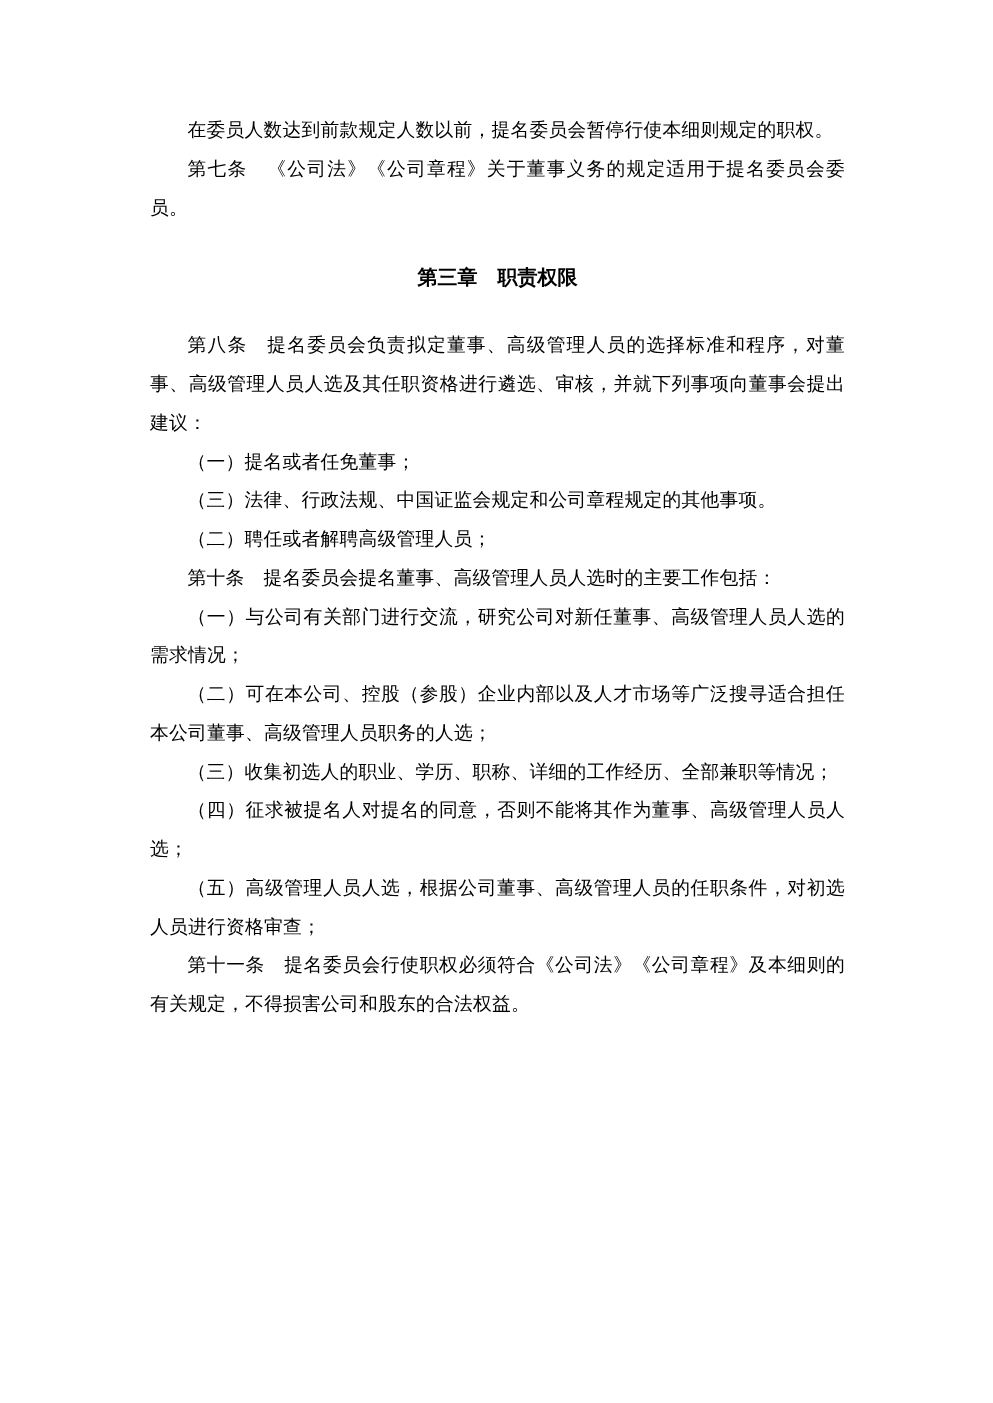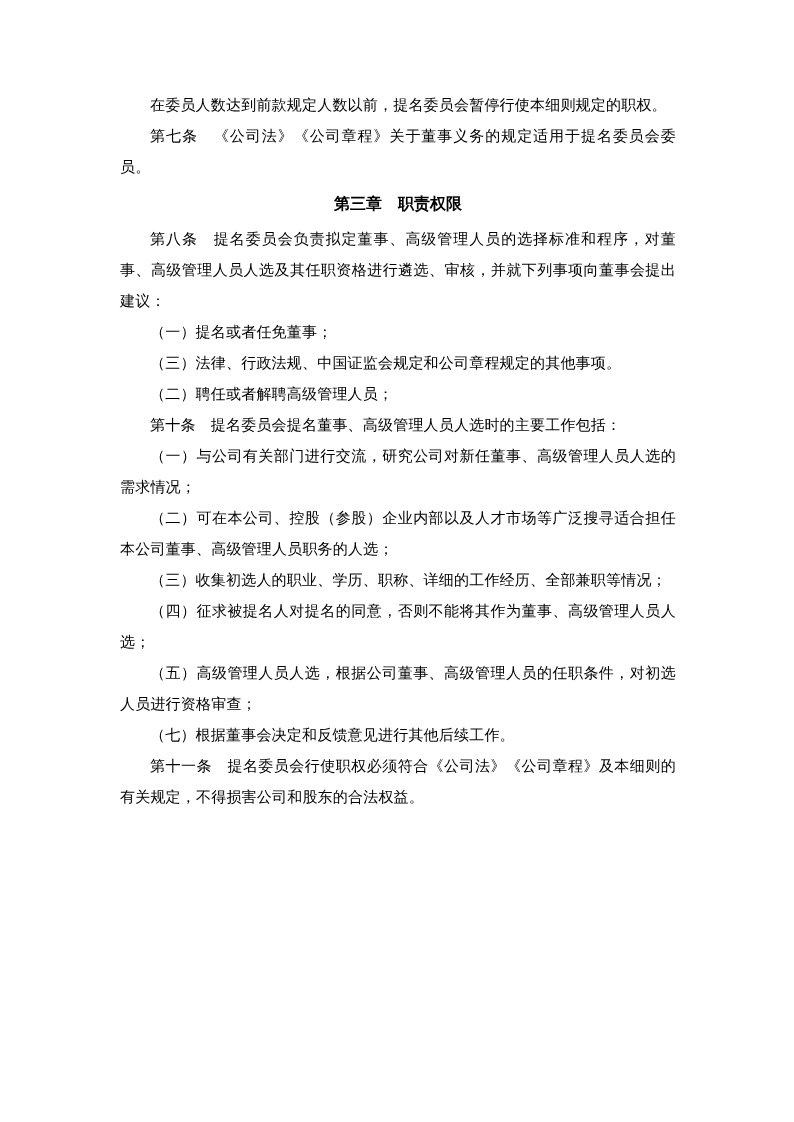--- a/index.html
+++ b/index.html
@@ -26,21 +26,21 @@
     font-size: 15px;
     line-height: 31px;
     text-align: justify;
     text-indent: 2em;
     letter-spacing: 0.2px;
   }
   .para .article-no {
     font-weight: normal;
   }
   .chapter-heading {
-    margin: 5px 0;
+    margin: 24px 0;
     font-size: 16px;
     line-height: 31px;
     font-weight: bold;
     text-align: center;
     text-indent: 0;
   }
 </style>
 </head>
 <body>
 
@@ -68,17 +68,16 @@
 
   <p class="para"><span class="article-no"></span><span>（二）可在本公司、控股（参股）企业内部以及人才市场等广泛搜寻适合担任本公司董事、高级管理人员职务的人选；</span></p>
 
   <p class="para"><span class="article-no"></span><span>（三）收集初选人的职业、学历、职称、详细的工作经历、全部兼职等情况；</span></p>
 
   <p class="para"><span class="article-no"></span><span>（四）征求被提名人对提名的同意，否则不能将其作为董事、高级管理人员人选；</span></p>
 
   <p class="para"><span class="article-no"></span><span>（五）高级管理人员人选，根据公司董事、高级管理人员的任职条件，对初选人员进行资格审查；</span></p>
 
 
-  <p class="para"><span class="article-no"></span><span>（七）根据董事会决定和反馈意见进行其他后续工作。</span></p>
 
   <p class="para"><span class="article-no">第十一条</span><span>　提名委员会行使职权必须符合《公司法》《公司章程》及本细则的有关规定，不得损害公司和股东的合法权益。</span></p>
 
 </div>
 
 </body></html>

